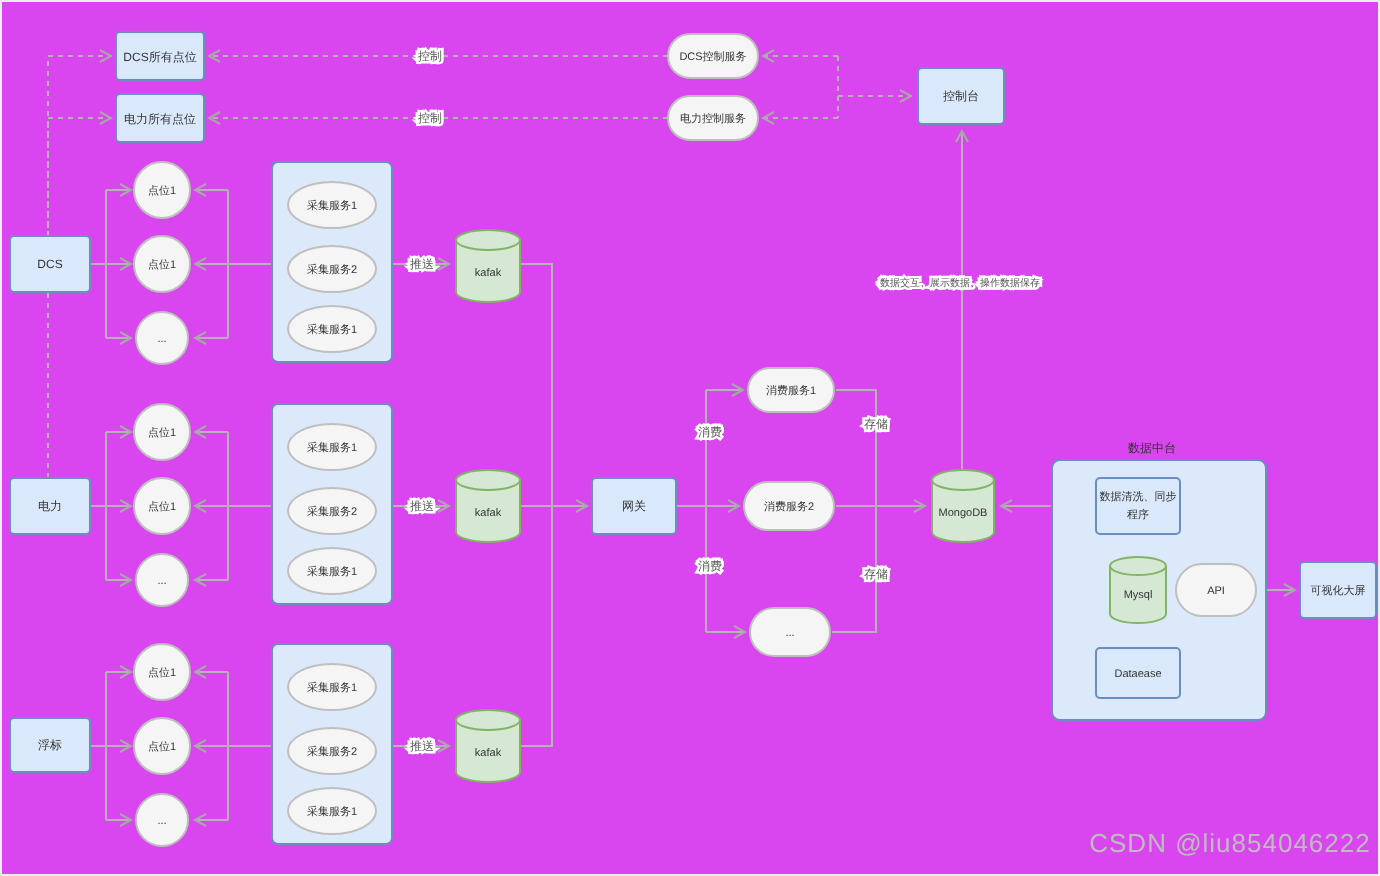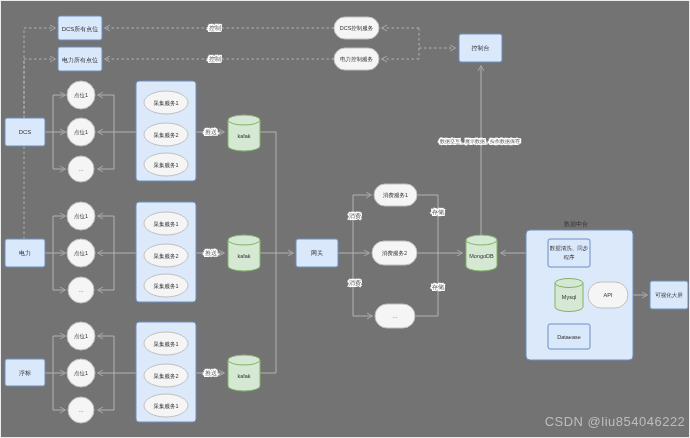--- a/index.html
+++ b/index.html
@@ -1,16 +1,16 @@
 <!DOCTYPE html>
 <html><head>
 <meta charset="utf-8">
 <style>
   html,body{margin:0;padding:0;background:#fff;}
-  #stage{position:relative;width:690px;height:438px;background:#737373;overflow:hidden;
+  #stage{position:relative;width:690px;height:438px;background:#d946ef;overflow:hidden;
          font-family:"Liberation Sans",sans-serif;border:1px solid #ececec;box-sizing:border-box;text-decoration:underline;}
   svg{display:block}
   .e  {stroke:#b3b3b3;stroke-width:1;fill:none;}
   .ed {stroke:#b3b3b3;stroke-width:1;fill:none;stroke-dasharray:2.5,2.5;}
   .bluebox {fill:#dae8fc;stroke:#6c8ebf;stroke-width:1;}
   .cont    {fill:#dce9fb;stroke:#6c8ebf;stroke-width:1;}
   .gray    {fill:#f5f5f5;stroke:#bfbfbf;stroke-width:1;}
   .green   {fill:#d5e8d4;stroke:#82b366;stroke-width:1;}
   text{font-family:"Liberation Sans",sans-serif;fill:#333;}
   .sl {font-size:6px;text-anchor:middle;}

